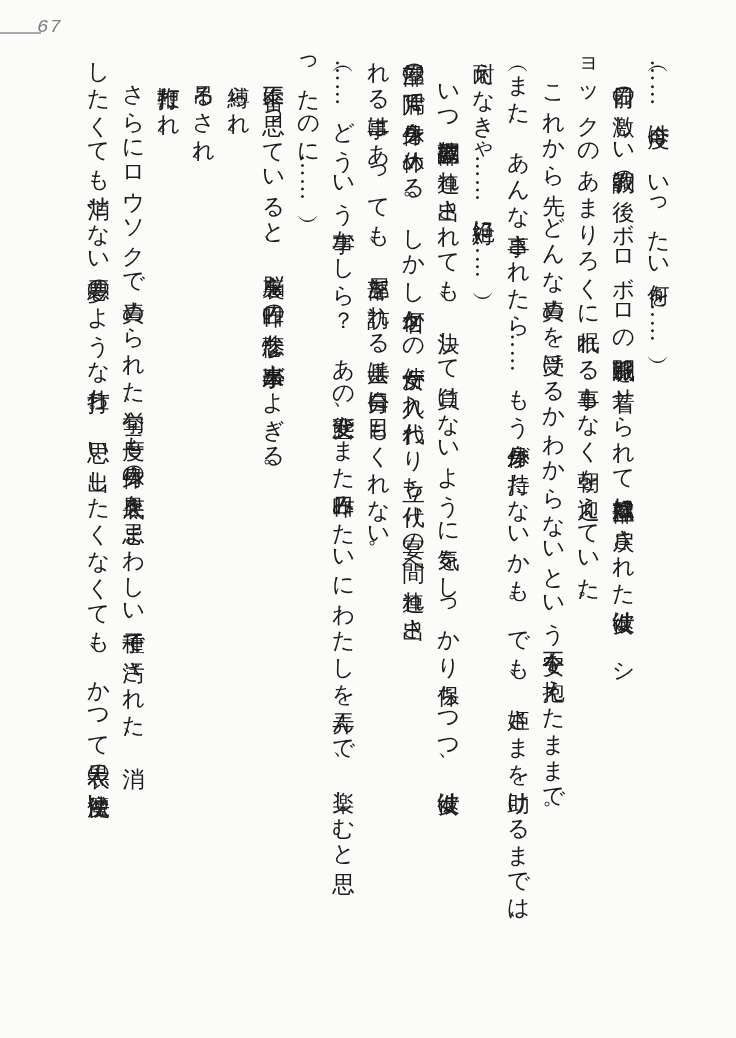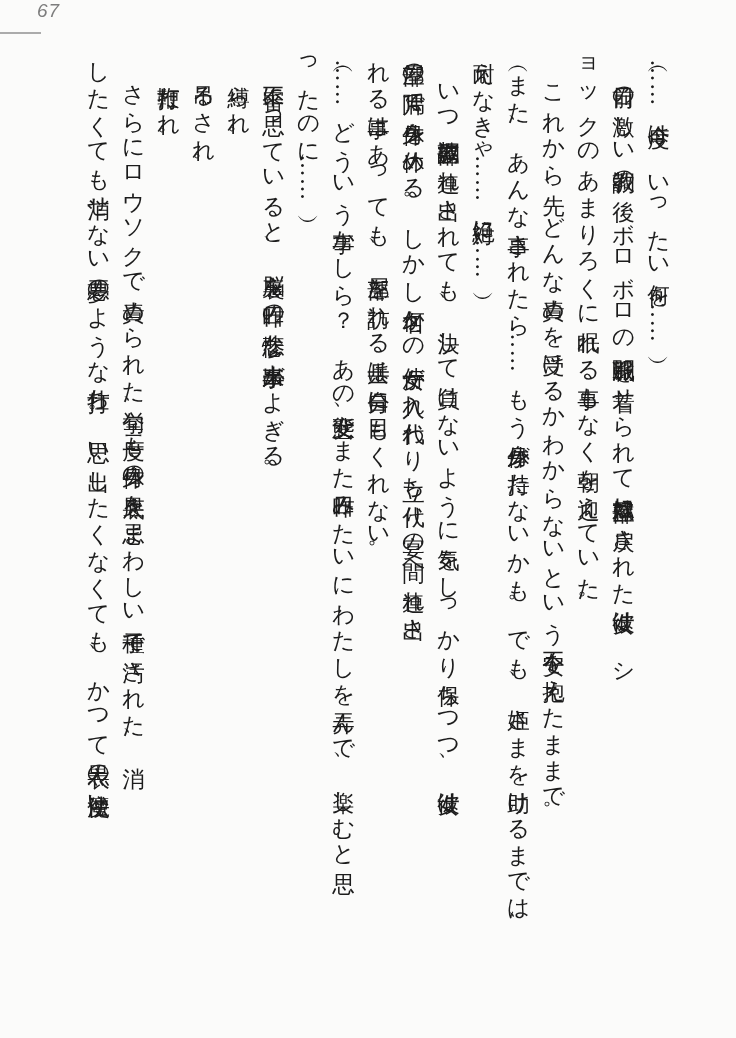--- a/index.html
+++ b/index.html
@@ -15,22 +15,22 @@
     font-family: "DejaVu Serif", serif;
   }
   .page {
     position: absolute;
     inset: 0;
     background: #fbfbfa;
   }
   .page-number {
     position: absolute;
     left: 37px;
-    top: 0;
-    font-family: Liberation Sans, sans-serif;
+    top: 16px;
+    font-family: Liberation Mono, monospace;
     font-style: italic;
     font-size: 19px;
     letter-spacing: 1px;
     color: #7d7d7d;
   }
   .page-number-rule {
     position: absolute;
     left: 0;
     top: 32px;
     width: 41px;

